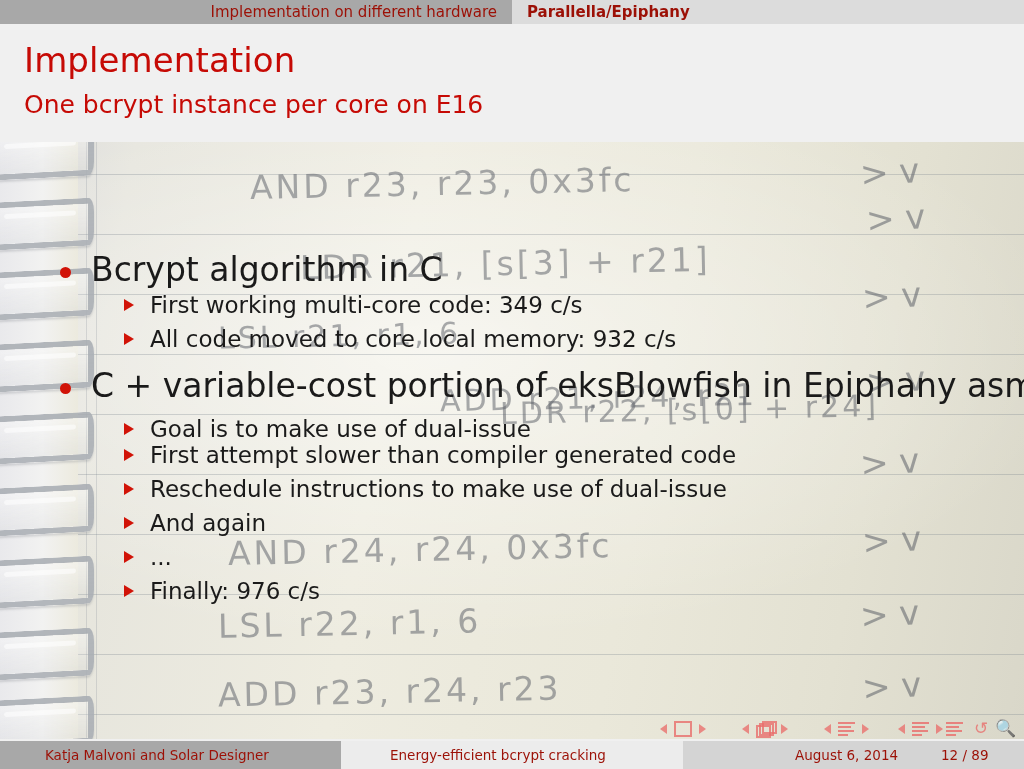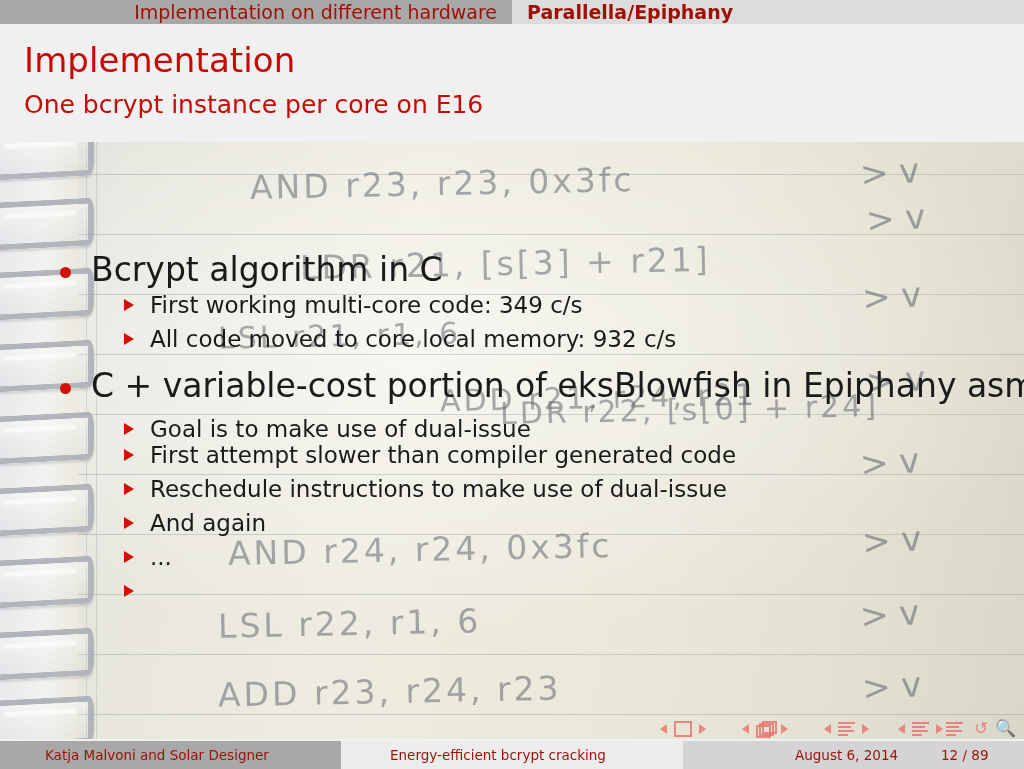--- a/index.html
+++ b/index.html
@@ -30,21 +30,21 @@
     position: absolute;
     left: 0; top: 0;
     width: 512px; height: 24px;
     background: #a8a8a8;
   }
   .head-entry {
     position: absolute;
     top: 0;
     height: 24px;
     line-height: 24px;
-    font-size: 19px;
+    font-size: 15px;
     color: #9c1006;
     white-space: nowrap;
   }
   #head-section  { right: 527px; }
   #head-subsection { left: 527px; font-weight: bold; }
 
   
   #titleblock {
     position: absolute;
     left: 0; top: 24px;
@@ -380,21 +380,21 @@
 
     <div class="l2" style="top:334px;">
       <span class="tri"></span><span>Reschedule instructions to make use of dual-issue</span>
     </div>
 
     <div class="l2" style="top:402px;">
       <span class="tri"></span><span>...</span>
     </div>
 
     <div class="l2" style="top:436px;">
-      <span class="tri"></span>
+      <span class="tri"></span><span>Finally: 976 c/s</span>
     </div>
   </div>
 
   <div id="mininav">
 
     <div class="nav-group" style="left:660px;">
       <span class="nav-tri-l"></span>
       <span class="nav-frame"></span>
       <span class="nav-tri-r"></span>
     </div>

